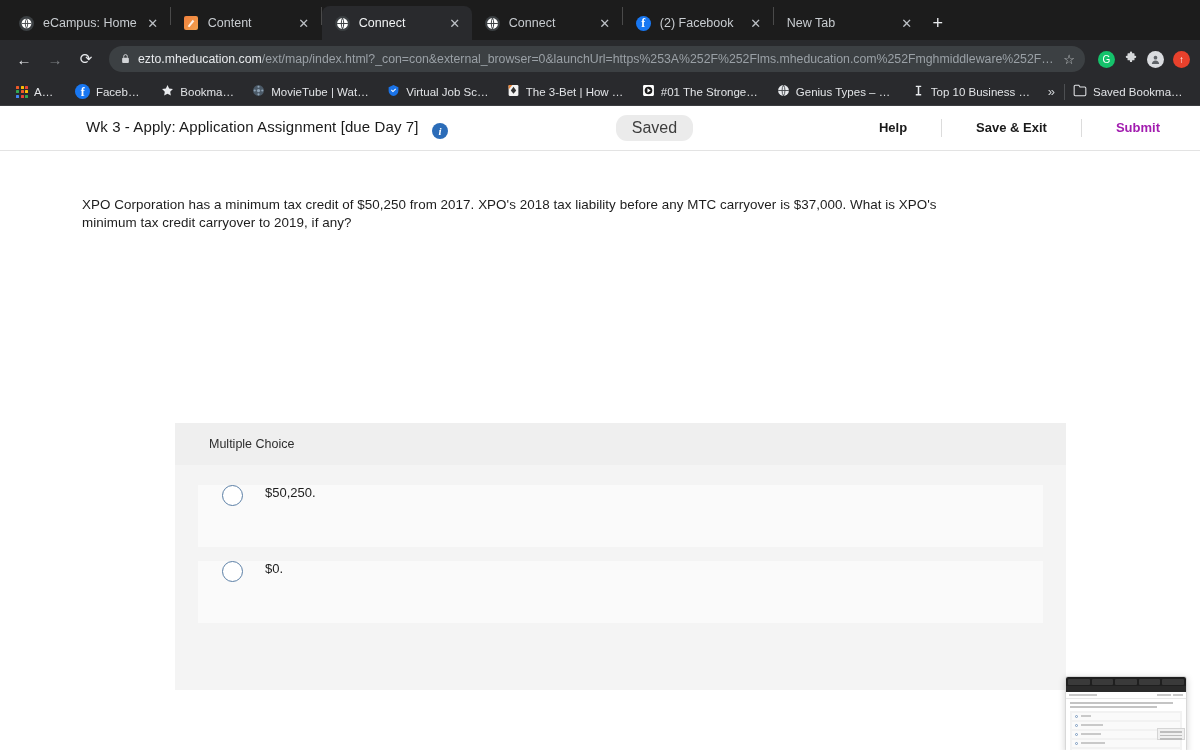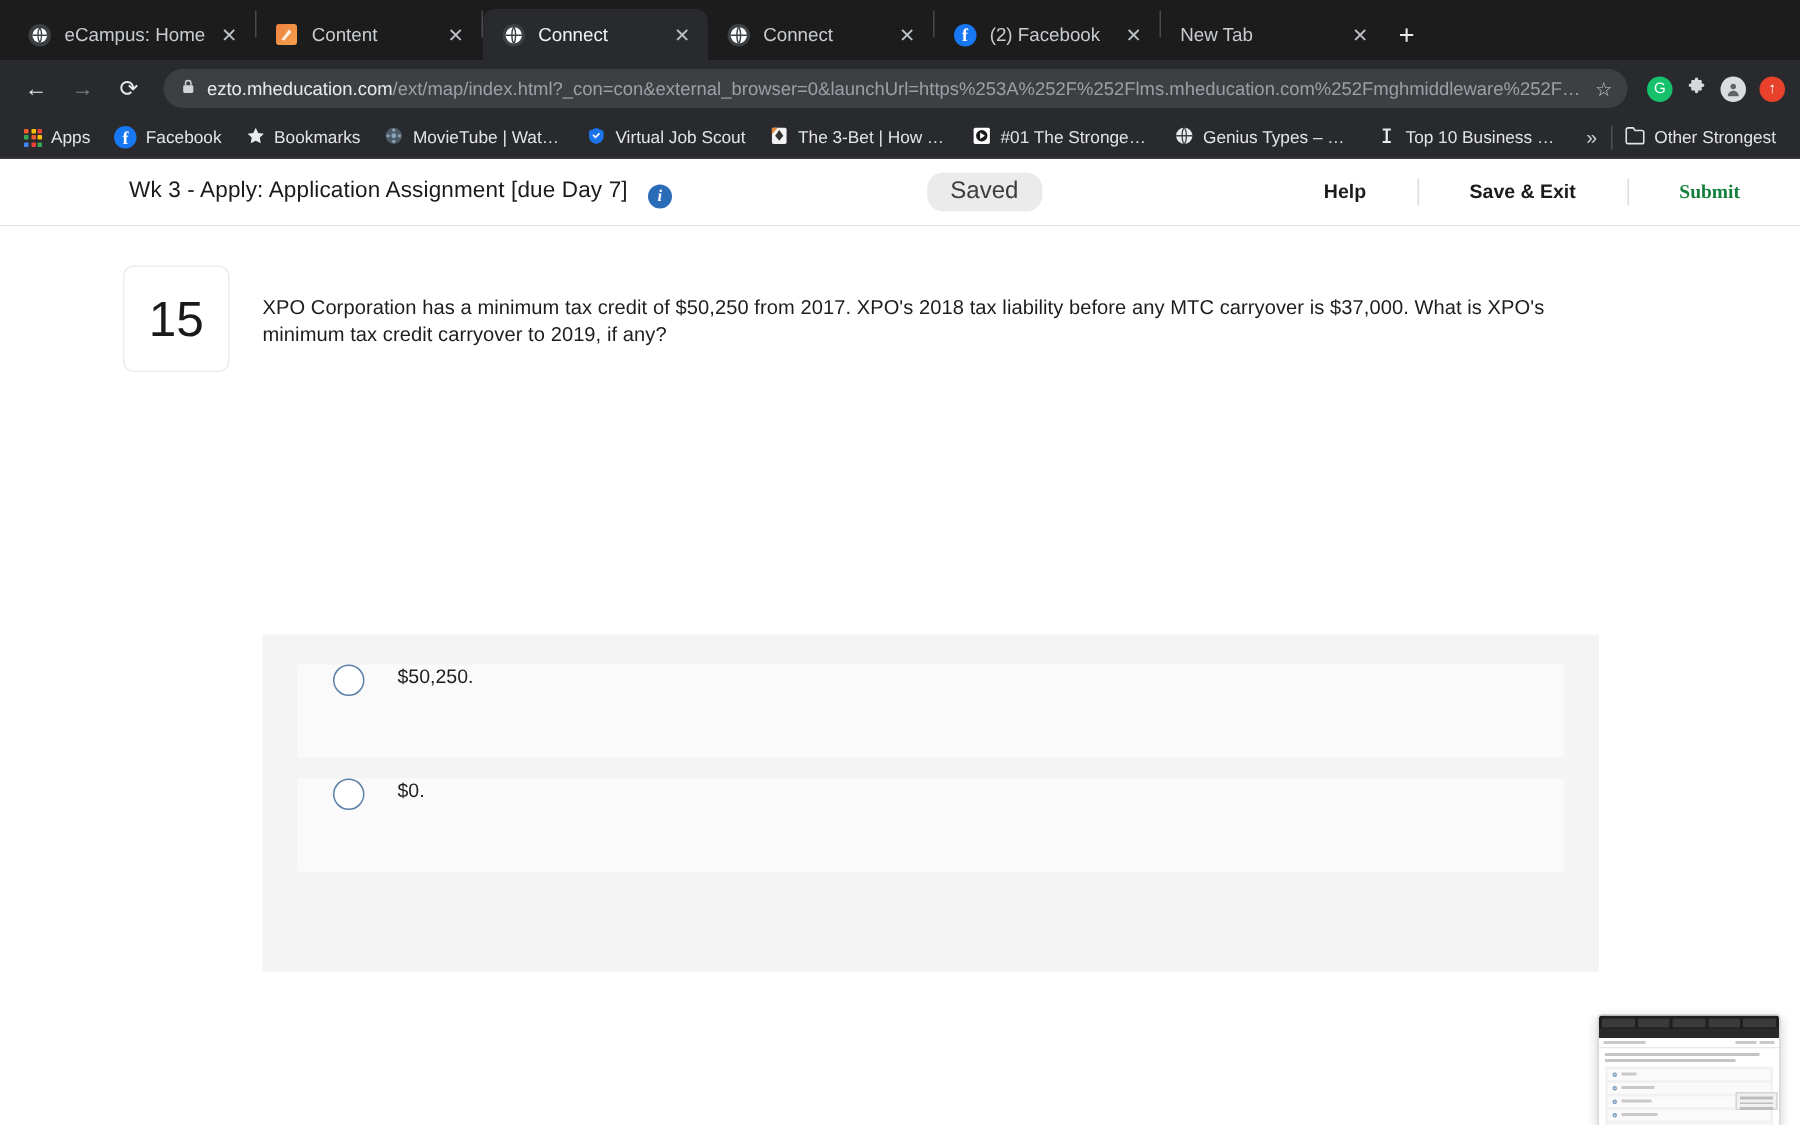--- a/index.html
+++ b/index.html
@@ -178,21 +178,21 @@
     background: #ebebeb; color: #3d3d3d;
     font-size: 16px;
     border-radius: 11px;
     padding: 4px 16px;
   }
   .header-actions { display: flex; align-items: center; gap: 16px; }
   .header-actions .ha {
     font-size: 13px; font-weight: bold; color: #1a1a1a;
     padding: 0 18px; line-height: 20px;
   }
-  .header-actions .ha.submit { color: #15803d; font-family: Liberation Serif, serif; }
+  .header-actions .ha.submit { color: #a21caf; }
   .ha-sep { width: 1px; height: 18px; background: #dcdcdc; }
 
   
   .content {
     position: relative;
     height: 656px;
     background: #ffffff;
     padding: 0;
   }
   .qrow {
@@ -475,21 +475,21 @@
     </div>
 
     <div class="bm-overflow">»</div>
     <div class="bm-divider"></div>
     <div class="bm">
       <span>
         <svg width="14" height="13" viewBox="0 0 24 22">
             <path d="M2 4a2 2 0 0 1 2-2h6l2 3h8a2 2 0 0 1 2 2v11a2 2 0 0 1-2 2H4a2 2 0 0 1-2-2z" fill="none" stroke="#e2e4e7" stroke-width="1.8"></path>
           </svg>
       </span>
-      <span class="bm-label">Other Strongest</span>
+      <span class="bm-label">Saved Bookmarks</span>
     </div>
   </div>
 </div>
 
 <div class="app-header">
   <div>
     <span class="assignment-title">Wk 3 - Apply: Application Assignment [due Day 7]</span>
     <span class="info-icon">i</span>
   </div>
   <div class="saved-pill">Saved</div>
@@ -498,25 +498,25 @@
     <span class="ha-sep"></span>
     <span class="ha">Save &amp; Exit</span>
     <span class="ha-sep"></span>
     <span class="ha submit">Submit</span>
   </div>
 </div>
 
 <div class="content">
 
   <div class="qrow">
-    <div class="qnum">15</div>
     <div class="qtext">XPO Corporation has a minimum tax credit of $50,250 from 2017. XPO's 2018 tax liability before any MTC carryover is $37,000. What is XPO's minimum tax credit carryover to 2019, if any?</div>
   </div>
 
   <div class="answer-panel">
+    <div class="panel-head">Multiple Choice</div>
     <div class="choices">
 
       <div class="choice">
         <span class="radio"></span>
         <span class="choice-label">$50,250.</span>
       </div>
 
 
 
       <div class="choice">

